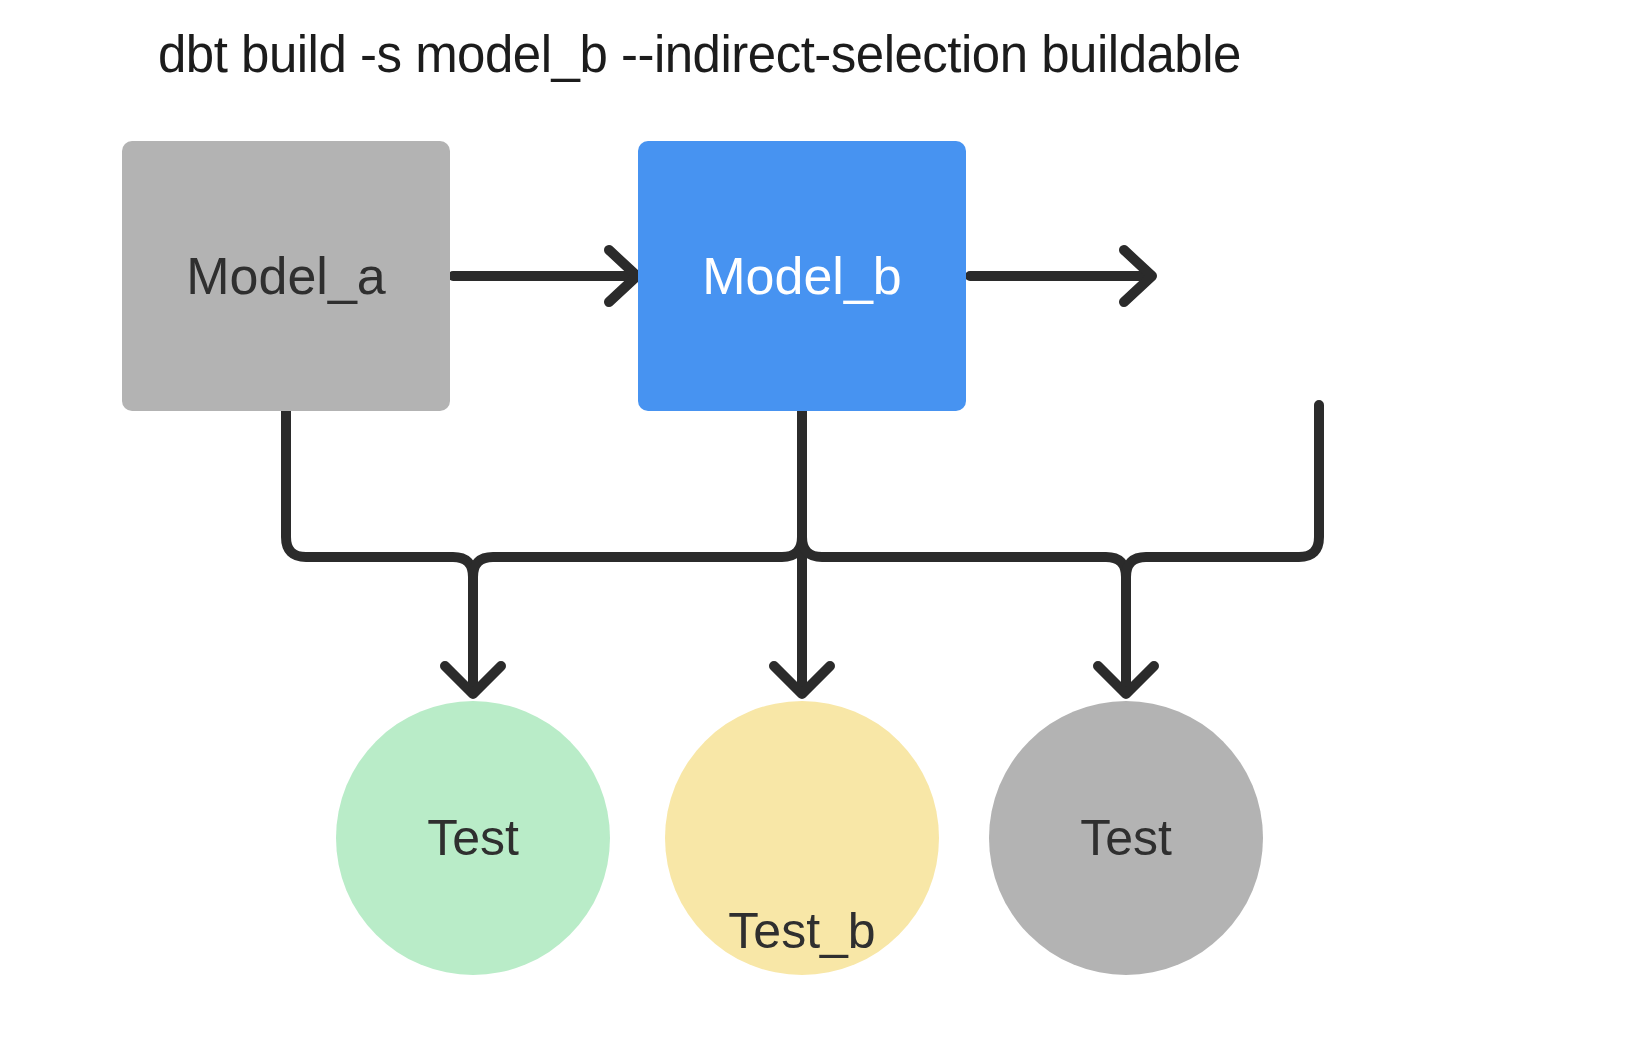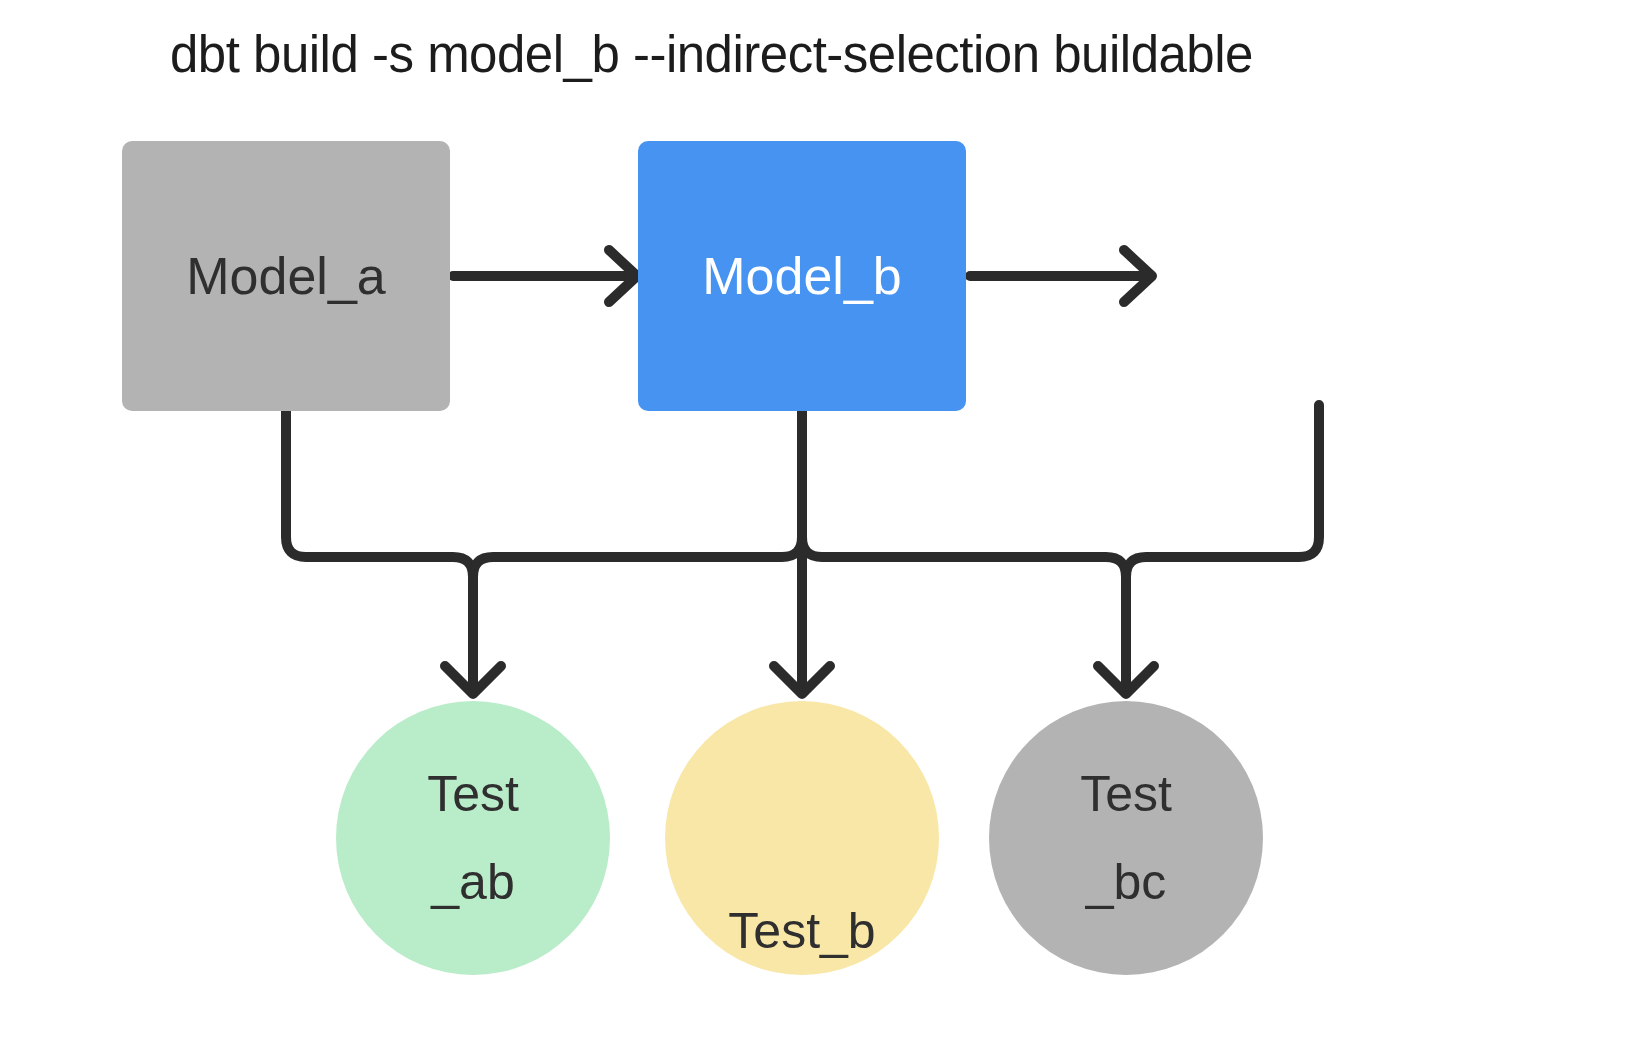--- a/index.html
+++ b/index.html
@@ -10,21 +10,20 @@
     overflow:hidden;
     font-family:"Liberation Sans","DejaVu Sans",sans-serif;
   }
   .title{
     position:absolute;
     left:158px;top:24px;
     font-size:51px;line-height:62px;
     letter-spacing:-0.5px;
     color:var(--title-dark,#1c1c1c);
     white-space:nowrap;
-    margin-left:12px;
   }
   .edge-layer{position:absolute;left:0;top:0;width:1630px;height:1060px;}
   .edge-layer path{
     stroke:var(--line-dark,#2b2b2b);
     stroke-width:10;
     fill:none;
     stroke-linecap:round;
     stroke-linejoin:round;
   }
   .model{
@@ -88,23 +87,21 @@
 
   <div class="model model--b model--selected">
     <span>Model_b</span>
   </div>
   <div class="model model--a">
     <span>Model_a</span>
   </div>
 
   <div class="test test--ab">
     <span>Test</span>
-    <span>_ab</span>
   </div>
   <div class="test test--b">
     <span>Test_b</span>
   </div>
   <div class="test test--bc">
     <span>Test</span>
-    <span>_bc</span>
   </div>
 
 </div>
 
 </body></html>

